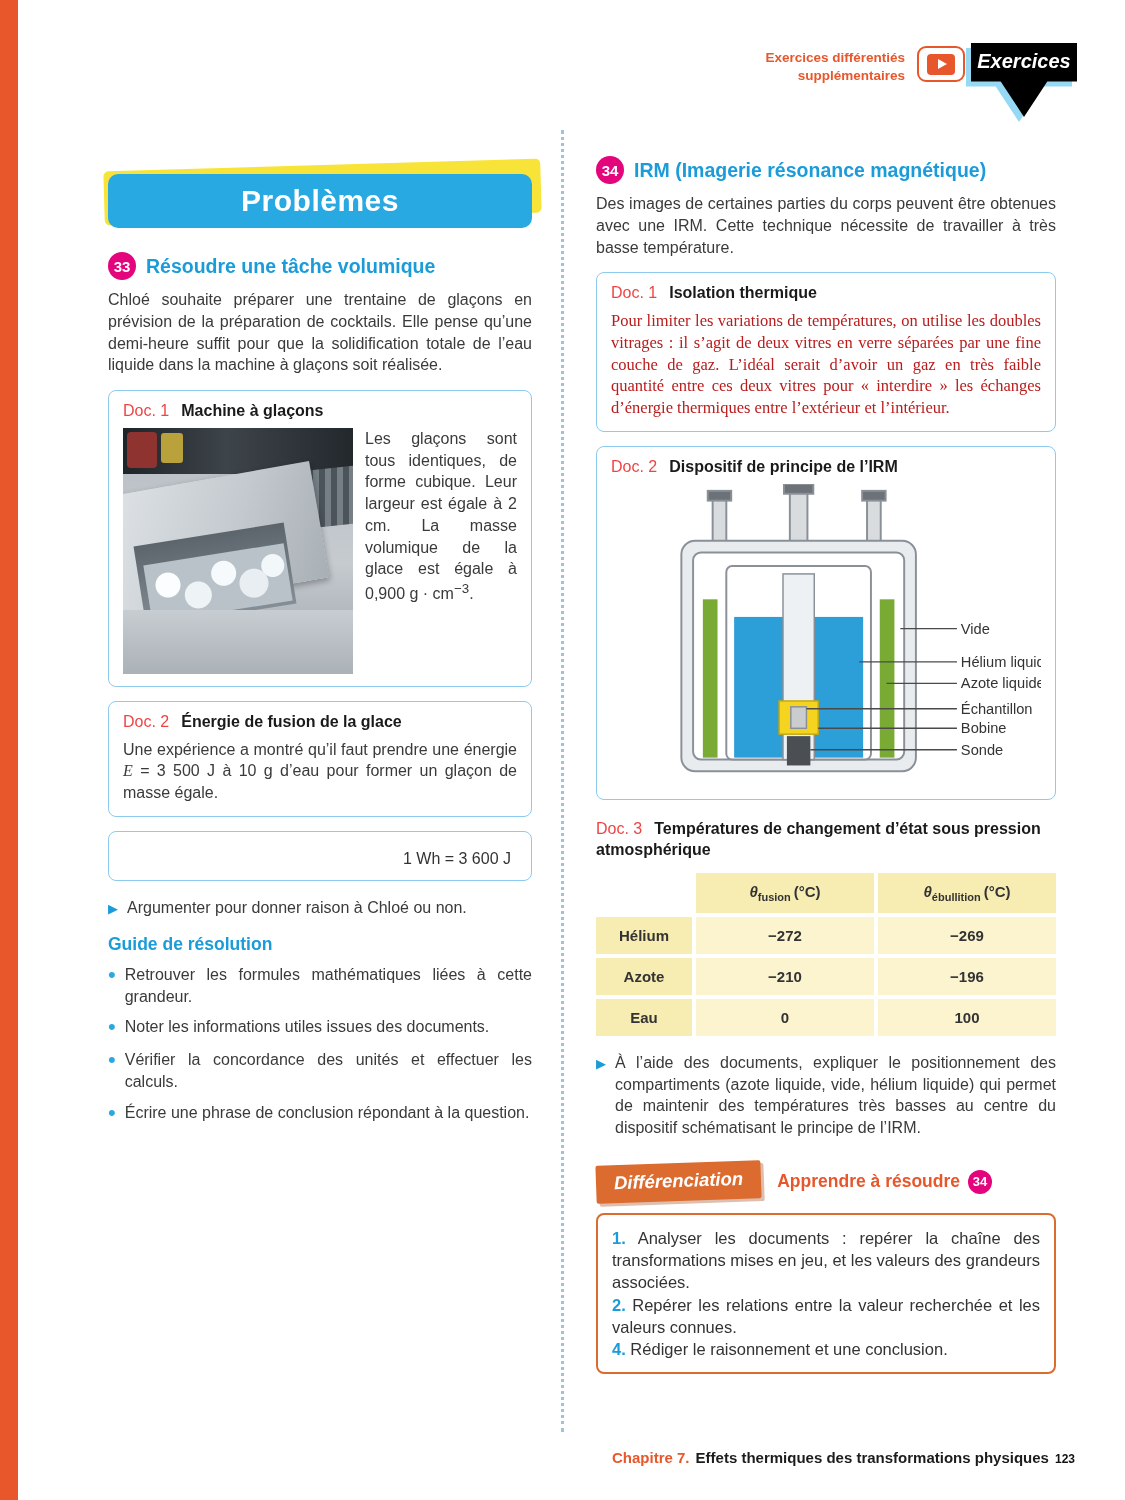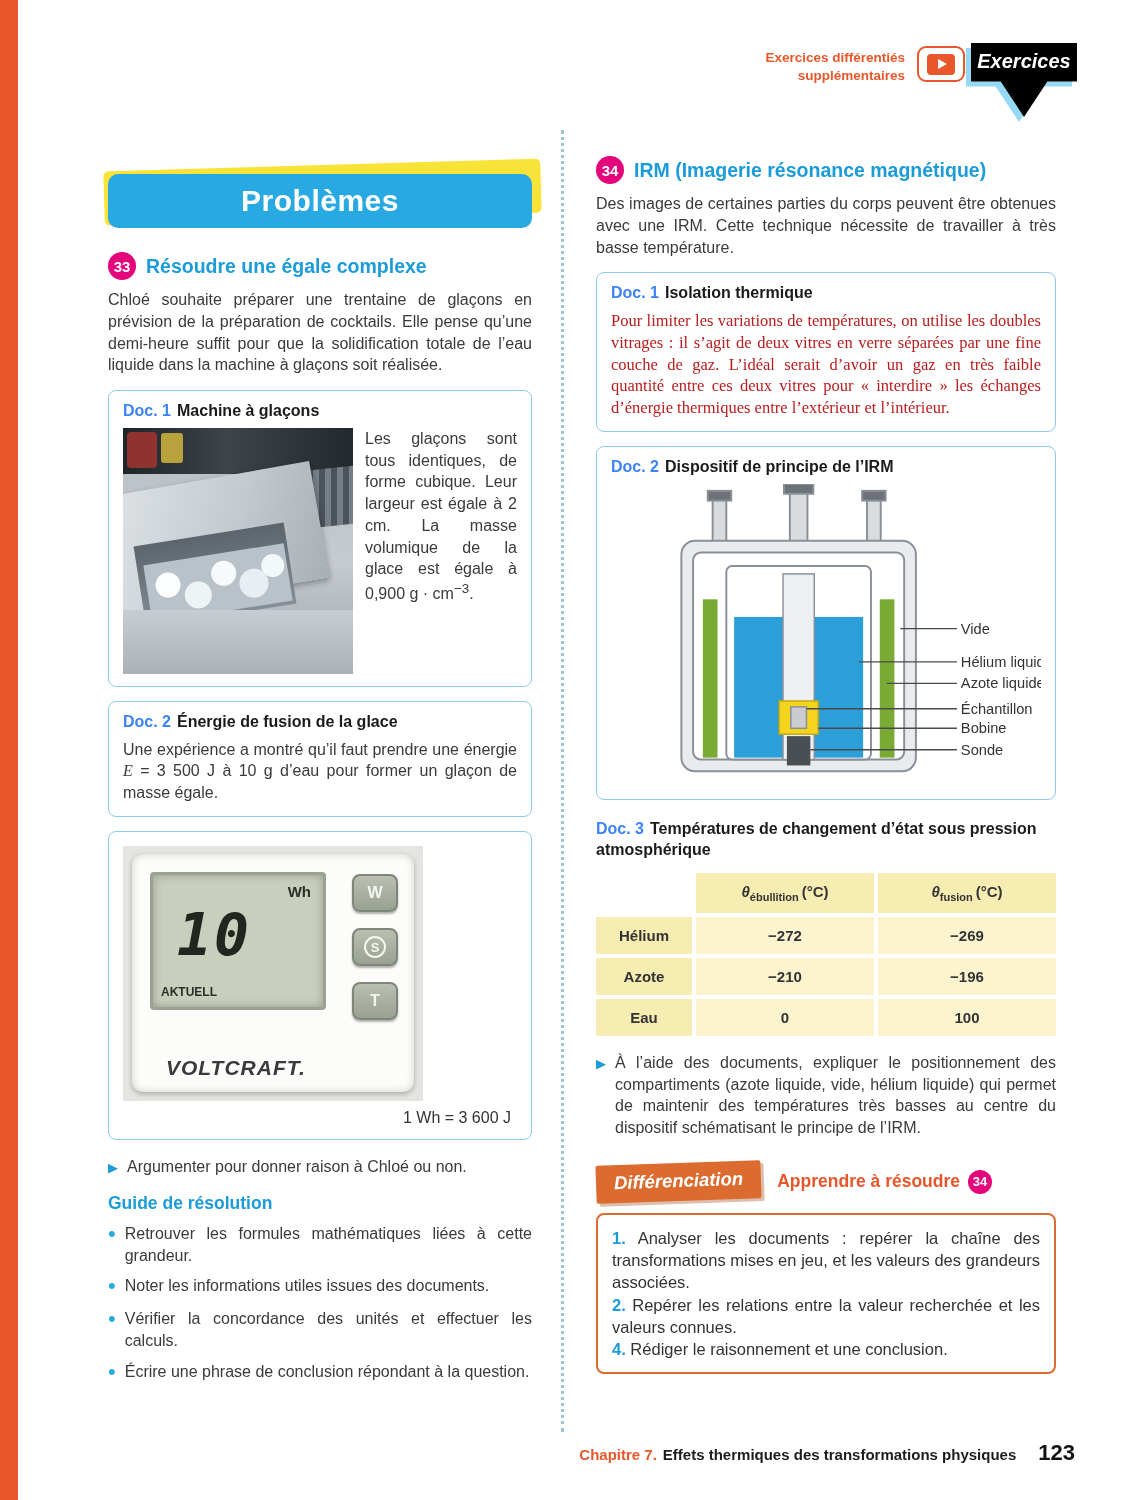--- a/index.html
+++ b/index.html
@@ -37,21 +37,21 @@
   
   .body { font-size:16px; line-height:1.36; color:#3a3a3a; text-align:justify; }
   .ex-head { display:flex; align-items:center; gap:10px; margin:24px 0 9px; }
   .badge { min-width:28px; height:28px; padding:0 4px; border-radius:50%; background:#e4047c; color:#fff;
     font-weight:bold; font-size:15px; display:inline-flex; align-items:center; justify-content:center; }
   .badge.small { min-width:24px; height:24px; font-size:13px; }
   .ex-title { color:#1b9cd9; font-size:19.5px; font-weight:bold; }
 
   .doc-box { border:1.6px solid #8ccbee; border-radius:8px; padding:10px 14px 12px; margin-top:14px; background:#fff; }
   .doc-head { margin-bottom:6px; line-height:1.3; }
-  .doc-label { color:#3b82f6; font-weight:bold; font-size:16px; margin-right:6px; }
+  .doc-label { color:#ef4444; font-weight:normal; font-size:16px; margin-right:12px; }
   .doc-title { color:#1a1a1a; font-weight:bold; font-size:16px; }
 
   
   .doc1-flex { display:flex; gap:12px; }
   .ice-photo { position:relative; width:230px; height:246px; overflow:hidden; flex:none;
     background:linear-gradient(180deg,#b7bdc3 0%,#c6cbd0 55%,#9aa1a7 100%); }
   .ip-top   { position:absolute; top:0; left:0; right:0; height:46px; background:linear-gradient(90deg,#1f2428,#3d444a 45%,#23282d); }
   .ip-red   { position:absolute; top:4px; left:4px; width:30px; height:36px; background:#8e3330; border-radius:4px; }
   .ip-yel   { position:absolute; top:5px; left:38px; width:22px; height:30px; background:#b9a23c; border-radius:3px; }
   .ip-grid  { position:absolute; top:44px; left:112px; right:0; height:58px; transform:skewY(-6deg);
@@ -126,21 +126,21 @@
   .diff-link { color:#e8572b; font-weight:bold; font-size:17.5px; display:flex; align-items:center; gap:8px; cursor:pointer; }
   .diff-box { border:2px solid #db6b2f; border-radius:8px; padding:12px 14px; margin-top:12px; }
   .step { font-size:16.5px; color:#333; text-align:justify; line-height:1.35; }
   .step:first-child { margin-top:0; }
   .step-num { color:#1b9cd9; font-weight:bold; }
 
   
   .page-footer { position:absolute; right:50px; bottom:34px; display:flex; align-items:baseline; gap:6px; font-size:15px; }
   .f-chap { color:#e8572b; font-weight:bold; }
   .f-title { color:#1c1c1c; font-weight:bold; }
-  .f-page { color:#111; font-weight:bold; font-size:22px; margin-left:16px; }
+  .f-page { color:#111; font-weight:bold; font-size:12px; margin-left:0; }
 </style>
 </head>
 <body>
 
 <div class="page">
   <div class="edge-bar"></div>
 
   <div class="hdr">
     <div class="hdr-text">
       <div>Exercices différentiés</div>
@@ -160,21 +160,21 @@
   <div class="divider"></div>
 
   <section class="left-col">
 
     <div class="prob-banner">
       <span>Problèmes</span>
     </div>
 
     <div class="ex-head">
       <span class="badge">33</span>
-      <span class="ex-title">Résoudre une égale complexe</span>
+      <span class="ex-title">Résoudre une tâche volumique</span>
     </div>
     <p class="body">Chloé souhaite préparer une trentaine de glaçons en prévision de la préparation de cocktails. Elle pense qu’une demi-heure suffit pour que la solidification totale de l’eau liquide dans la machine à glaçons soit réalisée.</p>
 
     <div class="doc-box">
       <div class="doc-head">
         <span class="doc-label">Doc. 1</span><span class="doc-title">Machine à glaçons</span>
       </div>
       <div class="doc1-flex">
         <div class="ice-photo">
           <i class="ip-top"></i>
@@ -195,37 +195,20 @@
     <div class="doc-box">
       <div class="doc-head">
         <span class="doc-label">Doc. 2</span><span class="doc-title">Énergie de fusion de la glace</span>
       </div>
       <p class="body">
         <span>Une expérience a montré qu’il faut prendre une énergie </span><span class="math-e">E</span><span> = 3 500 J à 10 g d’eau pour former un glaçon de masse égale.</span>
       </p>
     </div>
 
     <div class="doc-box">
-      <div class="meter-photo">
-        <div class="meter-device">
-          <div class="meter-lcd">
-            <span class="lcd-wh">Wh</span>
-            <span class="lcd-val">10</span>
-            <span class="lcd-mode">AKTUELL</span>
-          </div>
-          <div class="meter-buttons">
-            <span class="m-btn">W</span>
-            <span class="m-btn">
-                <span class="circled">S</span>
-              </span>
-            <span class="m-btn">T</span>
-          </div>
-          <div class="meter-brand">VOLTCRAFT.</div>
-        </div>
-      </div>
       <div class="caption">1 Wh = 3 600 J</div>
     </div>
 
     <div class="question body">
       <span class="q-arrow"></span>
       <span>Argumenter pour donner raison à Chloé ou non.</span>
     </div>
 
     <div class="guide-title">Guide de résolution</div>
     <div class="bullet body">
@@ -304,24 +287,24 @@
         <text x="358" y="277">Sonde</text>
       </svg>
     </div>
 
     <div class="doc3-head">
       <span class="doc-label">Doc. 3</span><span class="doc-title">Températures de changement d’état sous pression atmosphérique</span>
     </div>
     <div class="temp-table">
       <div class="tt-cell tt-empty"></div>
       <div class="tt-cell tt-head">
+        <span class="theta">θ</span><sub>fusion</sub><span class="unit">(°C)</span>
+      </div>
+      <div class="tt-cell tt-head">
         <span class="theta">θ</span><sub>ébullition</sub><span class="unit">(°C)</span>
-      </div>
-      <div class="tt-cell tt-head">
-        <span class="theta">θ</span><sub>fusion</sub><span class="unit">(°C)</span>
       </div>
 
       <div class="tt-cell tt-name">Hélium</div>
       <div class="tt-cell tt-val">−272</div>
       <div class="tt-cell tt-val">−269</div>
 
       <div class="tt-cell tt-name">Azote</div>
       <div class="tt-cell tt-val">−210</div>
       <div class="tt-cell tt-val">−196</div>
 

